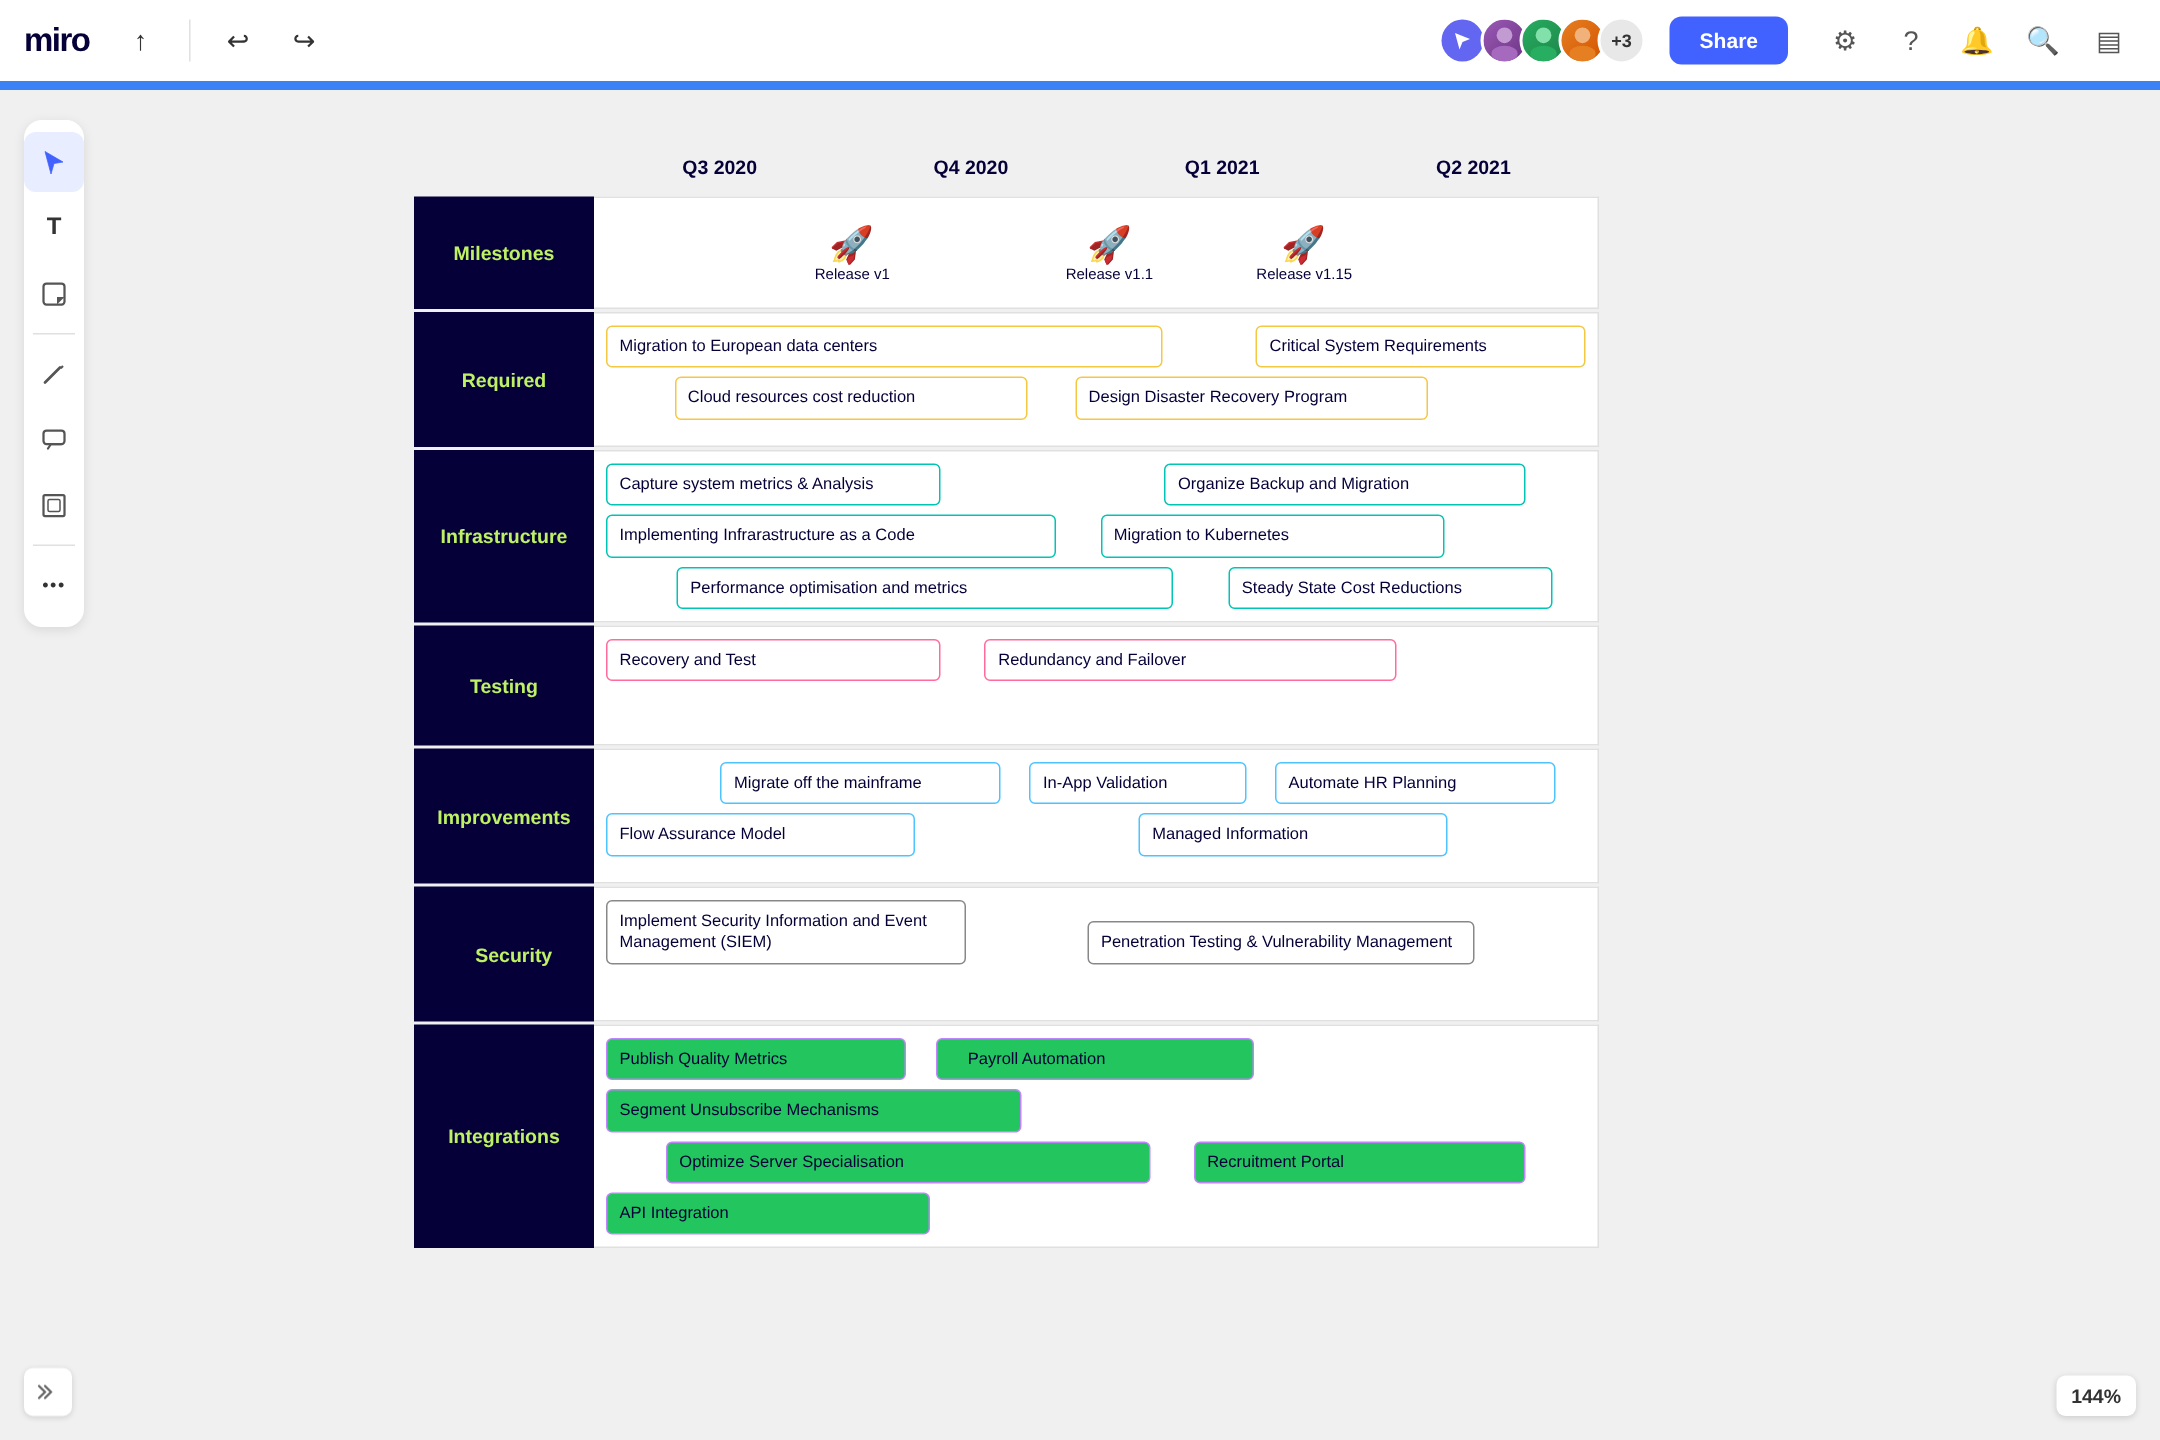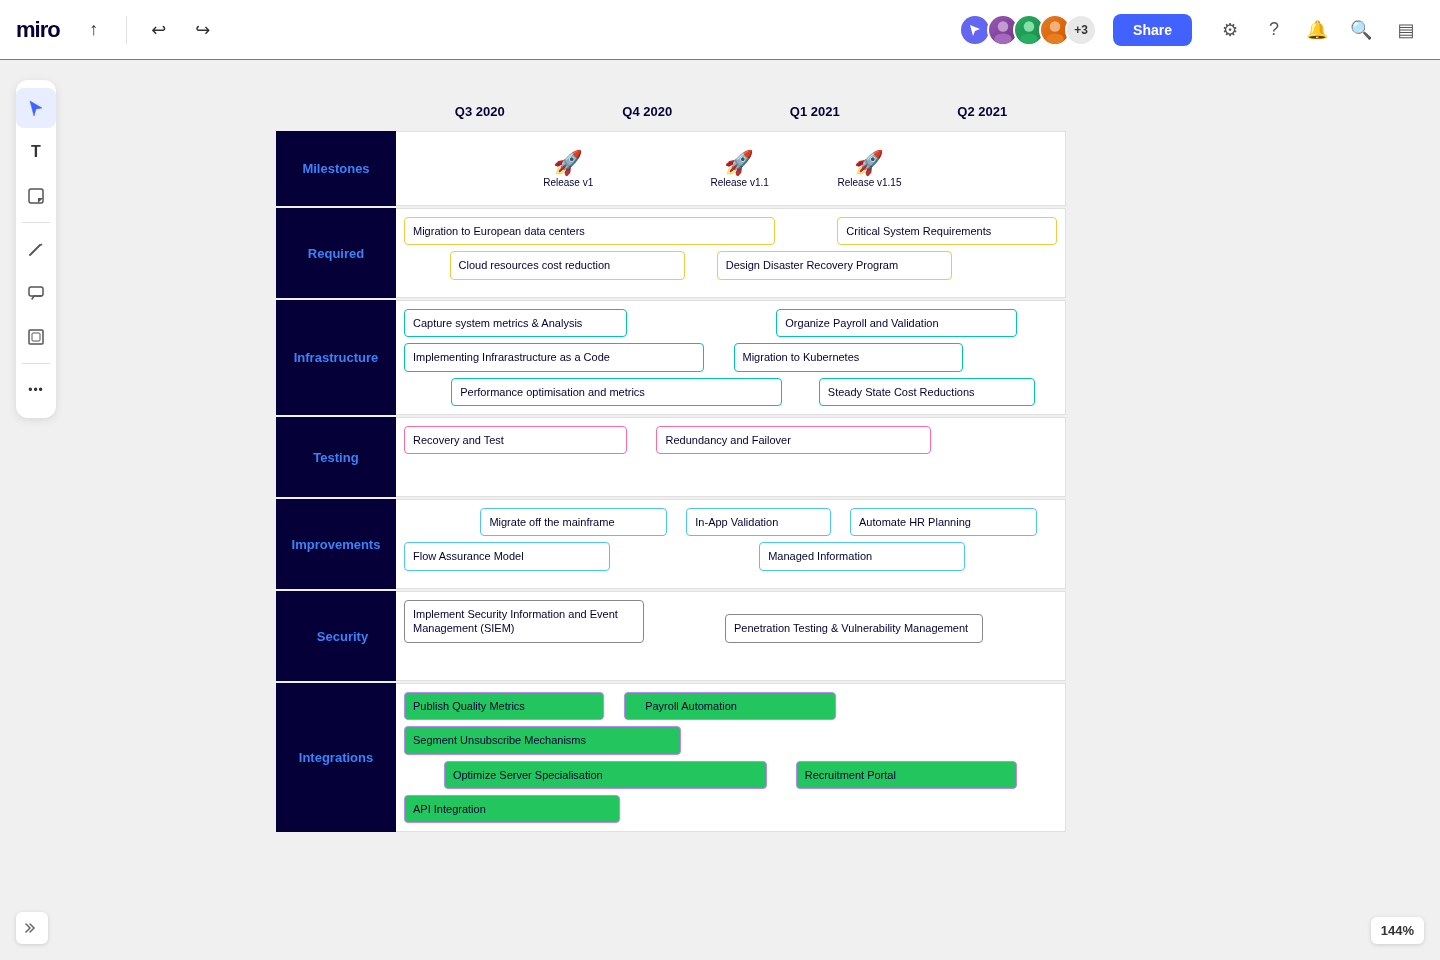--- a/index.html
+++ b/index.html
@@ -2,21 +2,21 @@
 <html><head>
   <meta charset="utf-8">
   <style>
     * { box-sizing: border-box; margin: 0; padding: 0; }
     body { background: #f0f0f0; font-family: 'Segoe UI', Arial, sans-serif; width: 1440px; height: 960px; overflow: hidden; position: relative; }
 
     
     .topbar {
       position: fixed; top: 0; left: 0; right: 0; height: 60px;
       background: #fff; display: flex; align-items: center; padding: 0 16px;
-      border-bottom: 1px solid #3b82f6; z-index: 100; gap: 8px;
+      border-bottom: 6px solid #3b82f6; z-index: 100; gap: 8px;
     }
     .topbar-logo { font-size: 22px; font-weight: 900; color: #050038; margin-right: 8px; letter-spacing: -1px; }
     .topbar-btn {
       width: 36px; height: 36px; border: none; background: transparent;
       cursor: pointer; display: flex; align-items: center; justify-content: center;
       border-radius: 6px; font-size: 18px; color: #333;
     }
     .topbar-divider { width: 1px; height: 28px; background: #e0e0e0; margin: 0 6px; }
     .topbar-spacer { flex: 1; }
     .avatar-group { display: flex; align-items: center; margin-right: 8px; }
@@ -72,21 +72,21 @@
     .quarter-header {
       flex: 1; text-align: center; font-size: 13px; font-weight: 700; color: #050038;
       padding: 4px 0;
     }
 
     
     .milestones-section {
       display: flex; margin-bottom: 2px;
     }
     .row-label {
-      width: 120px; background: #050038; color: #3b82f6;
+      width: 120px; background: #050038; color: #bef264;
       display: flex; align-items: center; justify-content: center;
       font-size: 13px; font-weight: 700; text-align: center;
       padding: 8px;
     }
     .milestones-content {
       flex: 1; background: #fff; display: flex; align-items: center;
       justify-content: space-around; padding: 8px 0; min-height: 70px;
       border: 1px solid #e0e0e0; border-left: none;
     }
 
@@ -262,21 +262,21 @@
         </div>
       </div>
     </div>
 
     <div class="section-row">
       <div class="row-label" style="min-height:115px;">Infrastructure</div>
       <div class="section-content">
         <div class="task-line">
           <div class="card card-teal" style="flex:1.2;">Capture system metrics &amp; Analysis</div>
           <div style="flex:0.8;"></div>
-          <div class="card card-teal" style="flex:1.3;">Organize Payroll and Validation</div>
+          <div class="card card-teal" style="flex:1.3;">Organize Backup and Migration</div>
           <div style="flex:0.2;"></div>
         </div>
         <div class="task-line">
           <div class="card card-teal" style="flex:1.6;">Implementing Infrarastructure as a Code</div>
           <div style="flex:0.1;"></div>
           <div class="card card-teal" style="flex:1.2;">Migration to Kubernetes</div>
           <div style="flex:0.5;"></div>
         </div>
         <div class="task-line">
           <div style="flex:0.25;"></div>

